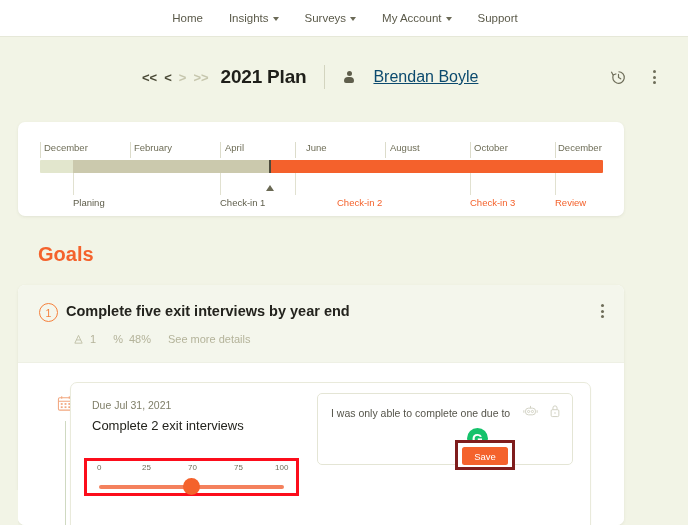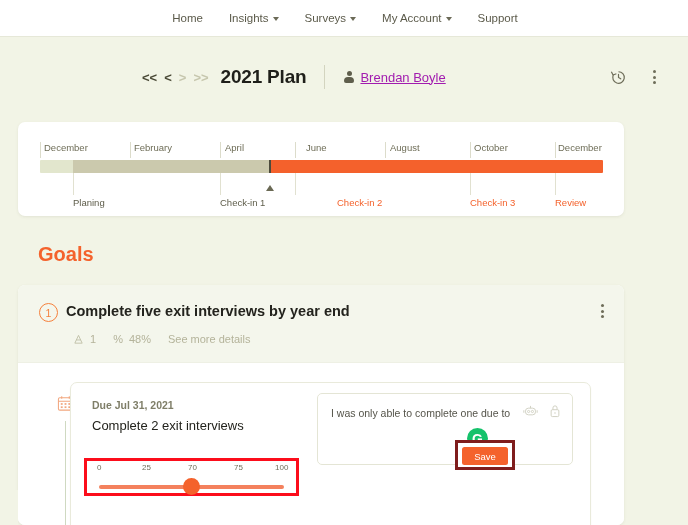--- a/index.html
+++ b/index.html
@@ -46,22 +46,22 @@
   .person-icon { width: 12px; height: 13px; position: relative; }
   .person-icon::before {
     content: ""; position: absolute; left: 3.5px; top: 0; width: 5px; height: 5px;
     border-radius: 50%; background: #5f5e4c;
   }
   .person-icon::after {
     content: ""; position: absolute; left: 1px; top: 6px; width: 10px; height: 6px;
     border-radius: 4px 4px 2px 2px; background: #5f5e4c;
   }
   .person-name {
-    font-size: 13px; color: #a21caf; text-decoration: underline;
-    margin-left: 5px; cursor: pointer;
+    font-size: 16px; color: #0c4a6e; text-decoration: underline;
+    margin-left: 18px; cursor: pointer;
   }
   .hdr-actions {
     margin-left: auto; display: flex; align-items: center; gap: 26px;
     padding-right: 32px;
   }
   .icon-btn { cursor: pointer; display: flex; align-items: center; justify-content: center; }
   .kebab { width: 3px; display: flex; flex-direction: column; gap: 2.5px; cursor: pointer; }
   .kebab i { width: 3px; height: 3px; border-radius: 50%; background: #6e6d59; display: block; }
 
   
@@ -129,21 +129,21 @@
   .cal-icon { position: absolute; left: 39px; top: 32px; }
   .cal-line {
     position: absolute; left: 47px; top: 58px; width: 1px; height: 104px;
     background: #cfd9c1;
   }
   .task-card {
     position: absolute; left: 52px; top: 19px; width: 521px; height: 150px;
     background: #ffffff; border: 1px solid #e9eadb; border-radius: 7px;
     box-shadow: 0 1px 2px rgba(90,90,60,0.05);
   }
-  .task-due { position: absolute; left: 21px; top: 16px; font-size: 10.5px; color: #7f7e68; font-weight: bold; }
+  .task-due { position: absolute; left: 21px; top: 16px; font-size: 10.5px; color: #7f7e68; }
   .task-name { position: absolute; left: 21px; top: 35px; font-size: 13px; color: #23231d; }
 
   
   .slider-hl {
     position: absolute; left: 13px; top: 75px; width: 215px; height: 38px;
     border: 3px solid #fc0d1b; background: #ffffff;
   }
   .slider-scale { position: relative; height: 14px; margin: 2px 10px 0 10px; }
   .sc-num { position: absolute; font-size: 8px; color: #6f6e5a; top: 0; }
   .slider-track {

